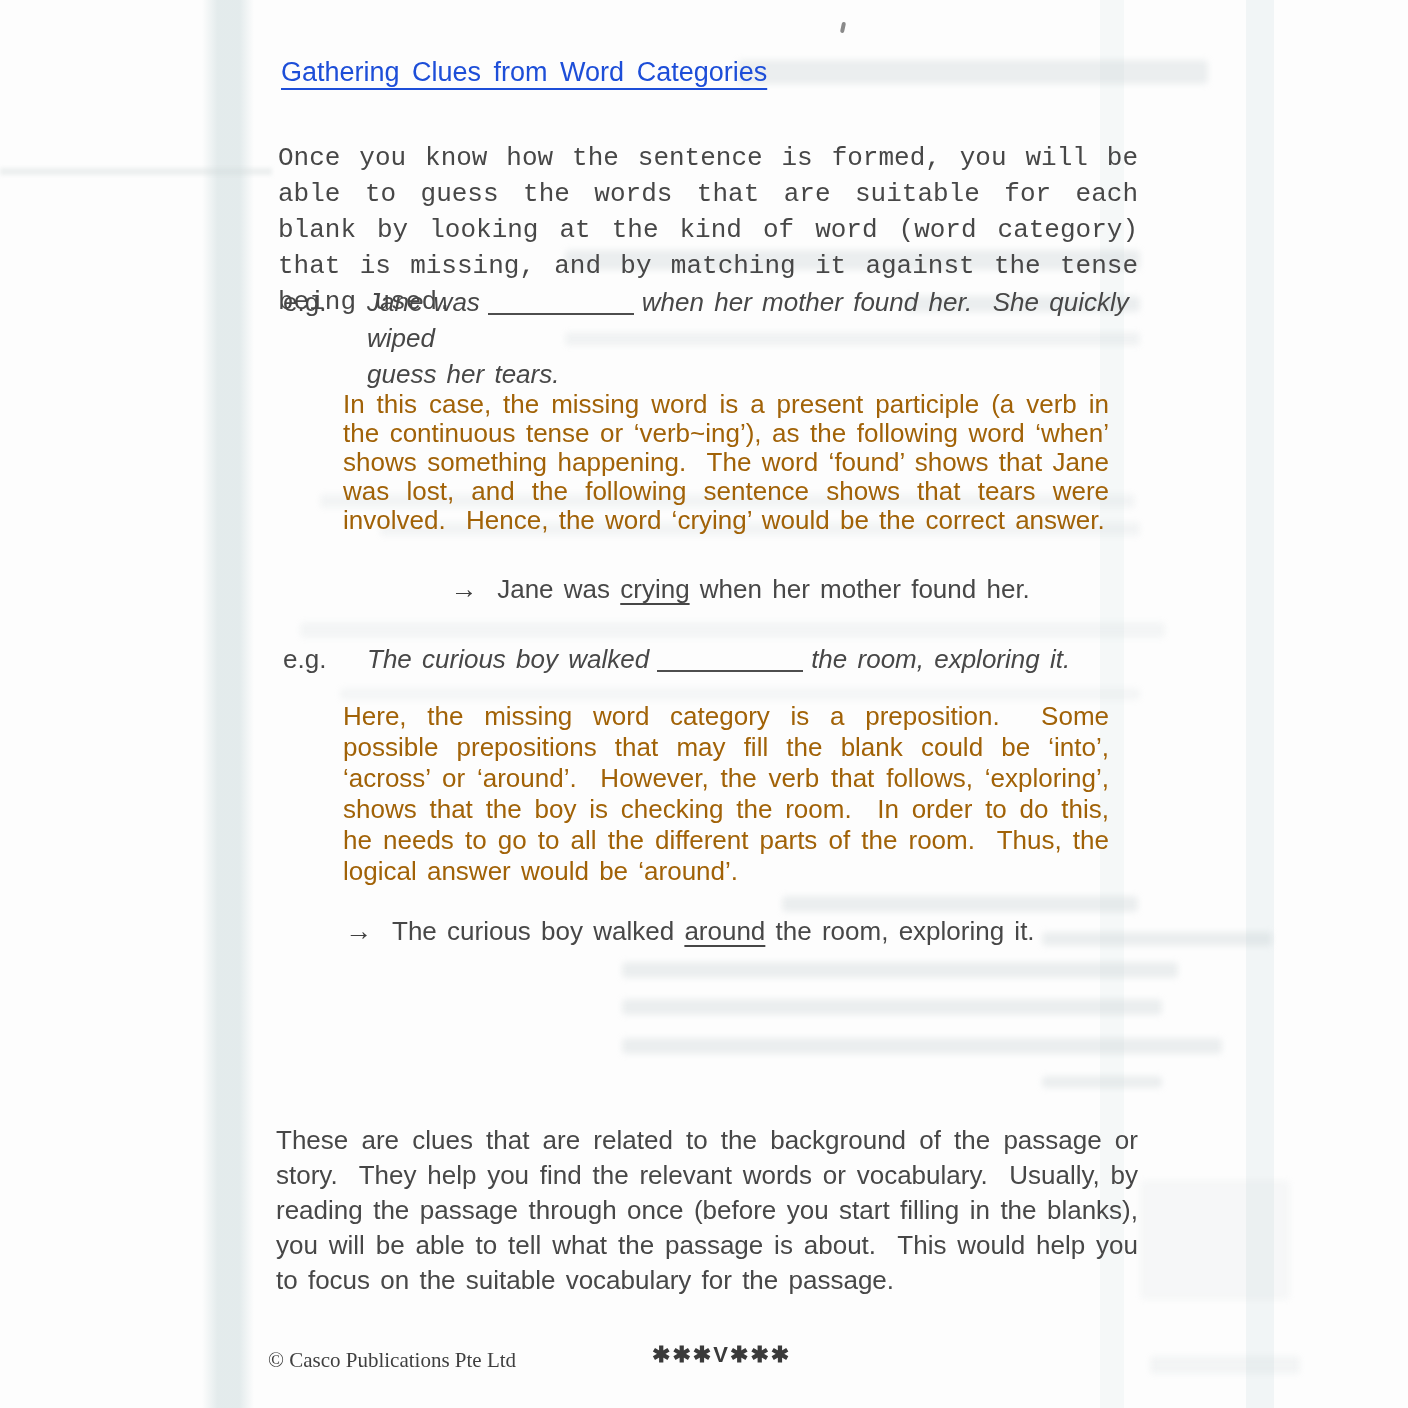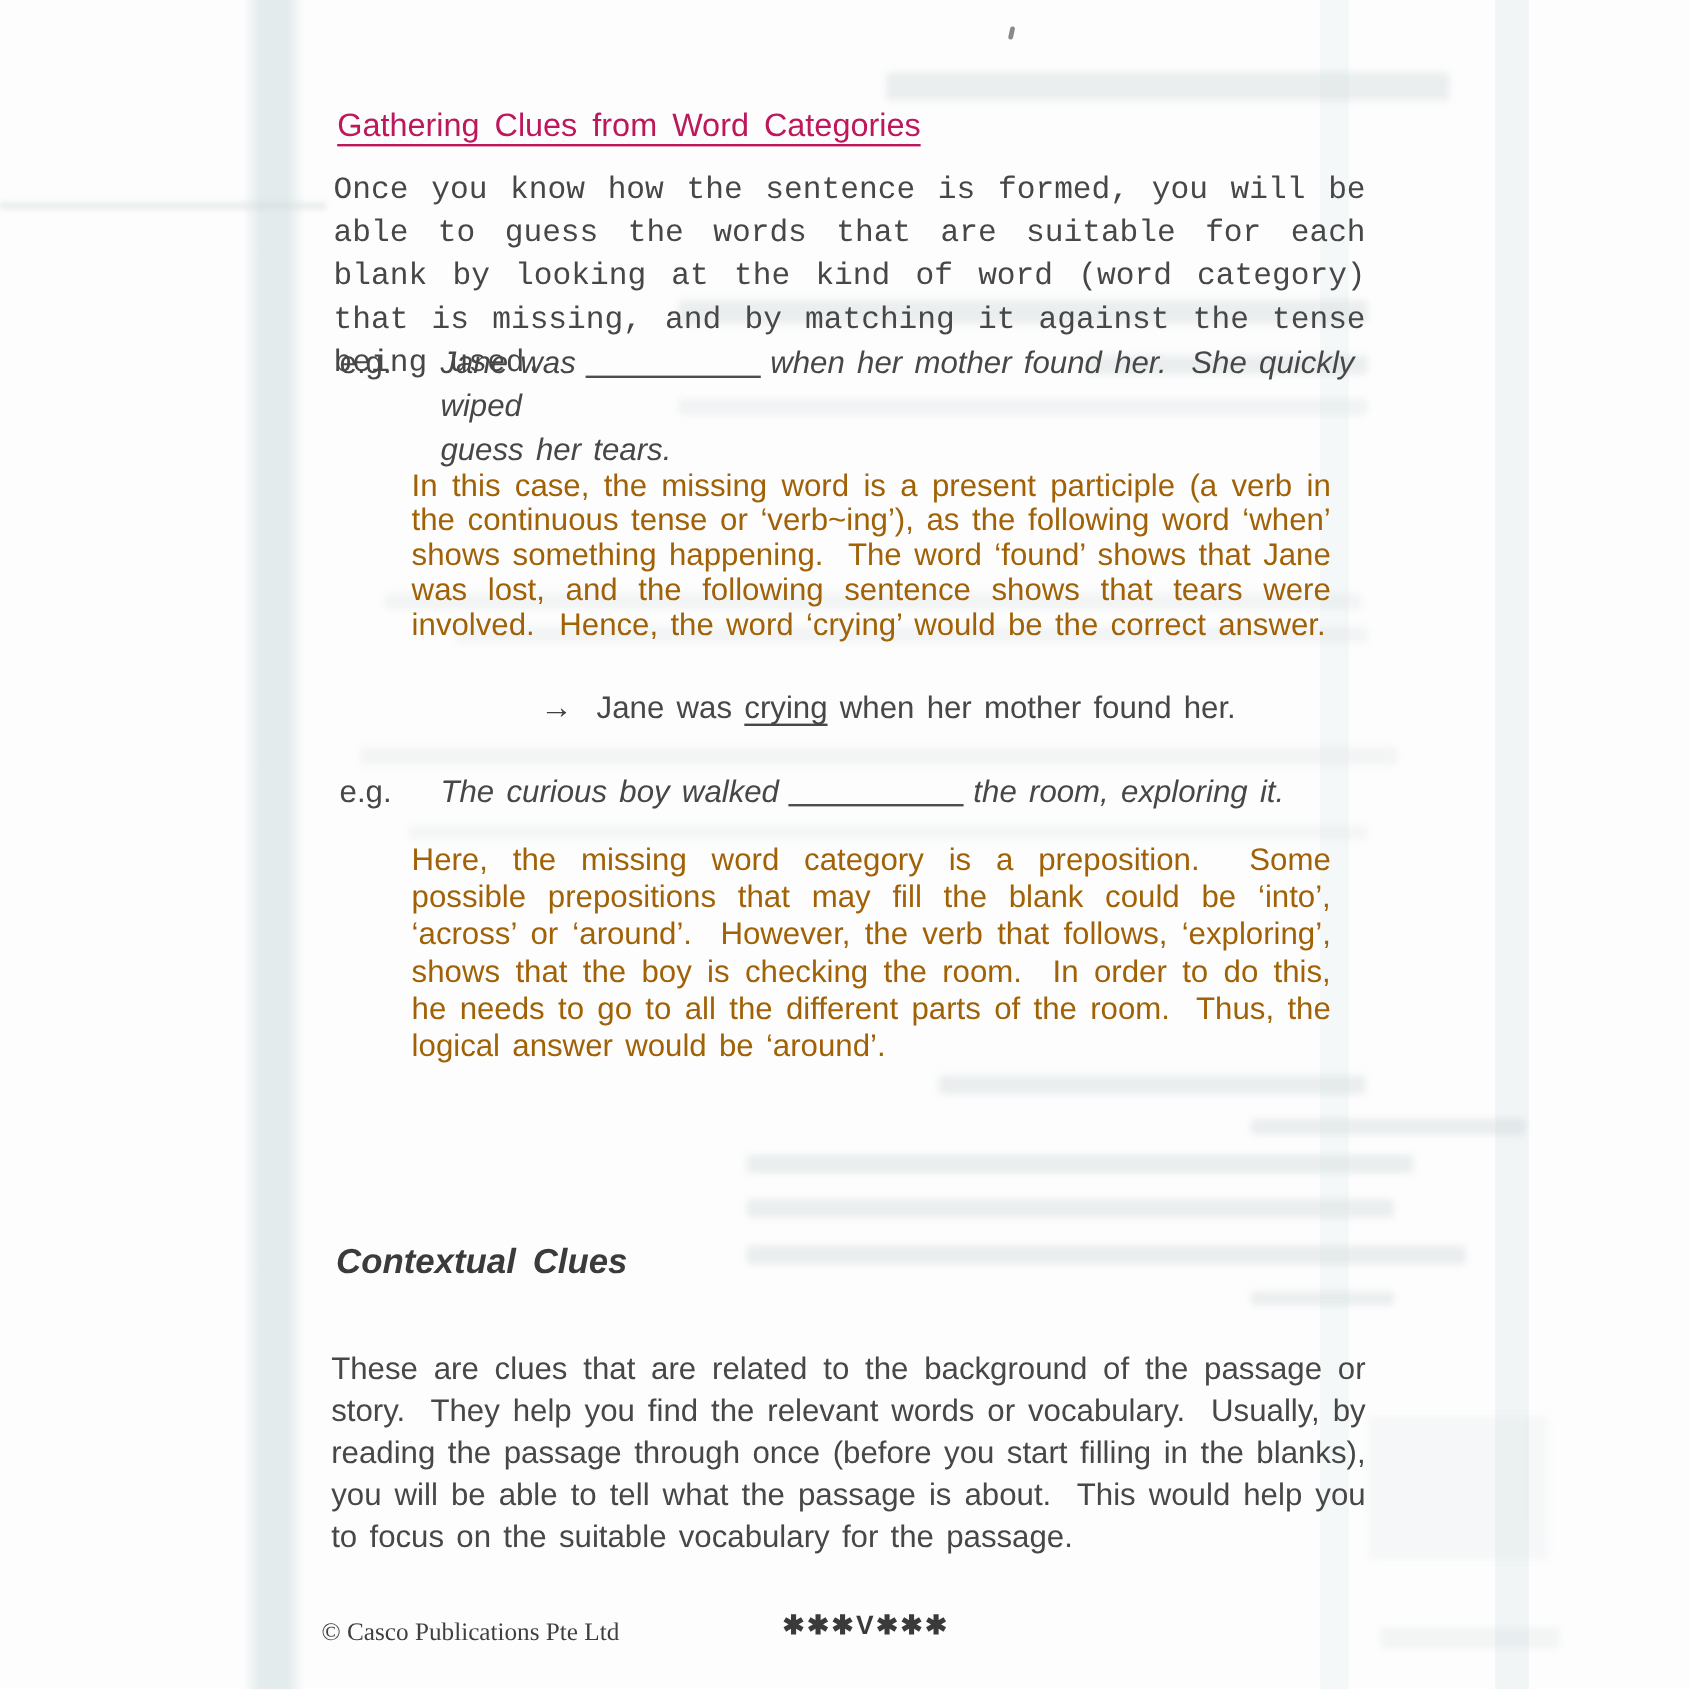--- a/index.html
+++ b/index.html
@@ -17,22 +17,22 @@
     pointer-events:none;
   }
   .vstrip1{position:absolute;left:1100px;top:0;width:24px;height:1408px;background:rgba(218,230,232,0.22);pointer-events:none;}
   .vstrip2{position:absolute;left:1246px;top:0;width:28px;height:1408px;background:rgba(218,230,232,0.32);pointer-events:none;}
   .smudge{position:absolute;background:rgba(172,188,190,0.22);filter:blur(3px);border-radius:4px;pointer-events:none;}
   .speck{position:absolute;left:841px;top:22px;width:4px;height:11px;background:#8a8a8a;border-radius:2px;transform:rotate(12deg);}
   .hstreak{position:absolute;left:0;top:168px;width:272px;height:7px;background:rgba(205,216,216,0.35);filter:blur(2px);}
 
   .title{
     position:absolute;left:281px;top:57px;width:860px;
-    font-size:27px;color:#be185d;word-spacing:5px;
-    text-decoration:underline;text-underline-offset:7px;text-decoration-thickness:2px;margin-top:32px;
+    font-size:27px;color:#1d4ed8;word-spacing:5px;
+    text-decoration:underline;text-underline-offset:7px;text-decoration-thickness:2px;
   }
   .para{
     position:absolute;font-size:26px;line-height:36px;
     text-align:justify;word-spacing:3px;color:#474747;
   }
   .intro{left:278px;top:140px;width:860px;font-family:Liberation Mono, monospace;}
   .finalpara{left:276px;top:1123px;width:862px;line-height:35px;}
 
   .eg-row{position:absolute;left:283px;width:860px;font-size:26px;line-height:36px;color:#474747;}
   .eg1{top:284px;}
@@ -117,21 +117,23 @@
 
   <div class="eg-row eg2">
     <span class="eg-label" data-bind="page.eg_label">e.g.</span>
     <div class="eg-sentence">
       <span data-bind="page.example2.before_blank">The curious boy walked</span><span class="blank"></span><span data-bind="page.example2.after_blank">the room, exploring it.</span>
     </div>
   </div>
 
   <div class="expl expl2" data-bind="page.example2.explanation">Here, the missing word category is a preposition.  Some possible prepositions that may fill the blank could be ‘into’, ‘across’ or ‘around’.  However, the verb that follows, ‘exploring’, shows that the boy is checking the room.  In order to do this, he needs to go to all the different parts of the room.  Thus, the logical answer would be ‘around’.</div>
 
+  <div class="arrow-line arrow2">
+    <span class="arrow-glyph" data-bind="page.arrow">→</span><span data-bind="page.example2.answer.prefix">The curious boy walked</span> <span class="u" data-bind="page.example2.answer.word">around</span> <span data-bind="page.example2.answer.suffix">the room, exploring it.</span>
+  </div>
 
-  <div class="section-heading" data-bind="page.section.heading">Contextual Clues</div>
 
   <div class="para finalpara" data-bind="page.section.body">These are clues that are related to the background of the passage or story.  They help you find the relevant words or vocabulary.  Usually, by reading the passage through once (before you start filling in the blanks), you will be able to tell what the passage is about.  This would help you to focus on the suitable vocabulary for the passage.</div>
 
   <div class="footer-copy" data-bind="page.footer.copyright">© Casco Publications Pte Ltd</div>
   <div class="footer-marker" data-bind="page.footer.page_marker">✱✱✱V✱✱✱</div>
 
 </div>
 
 </body></html>

